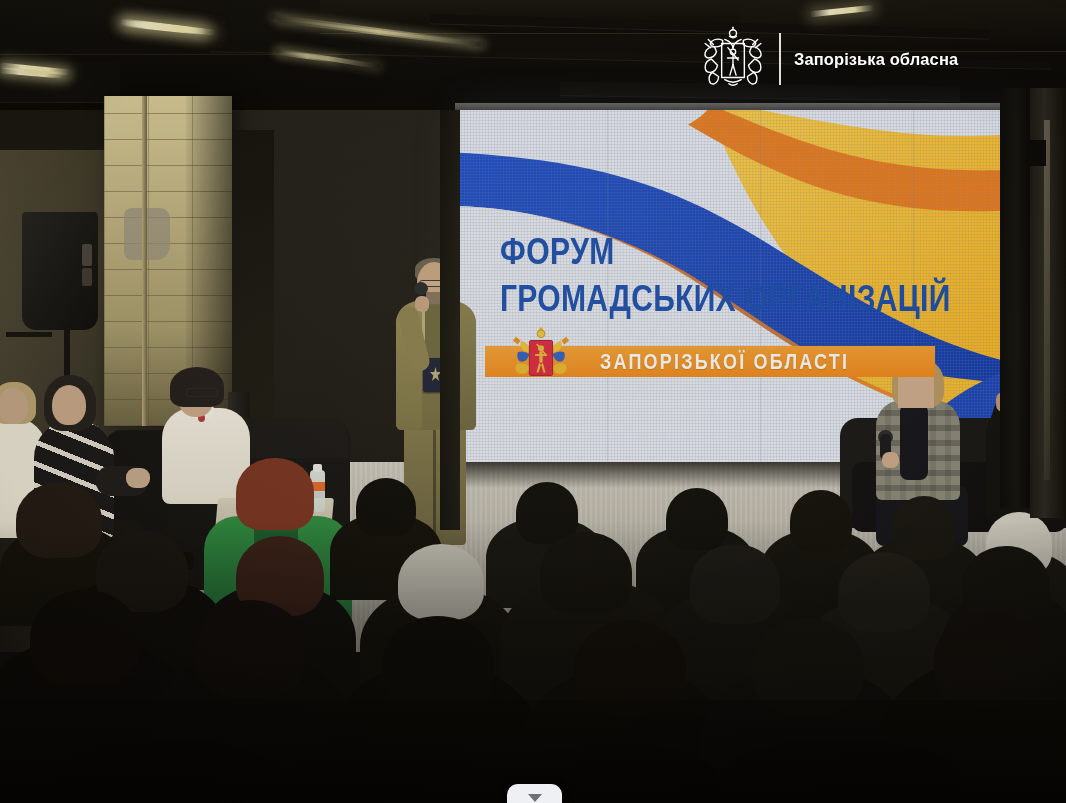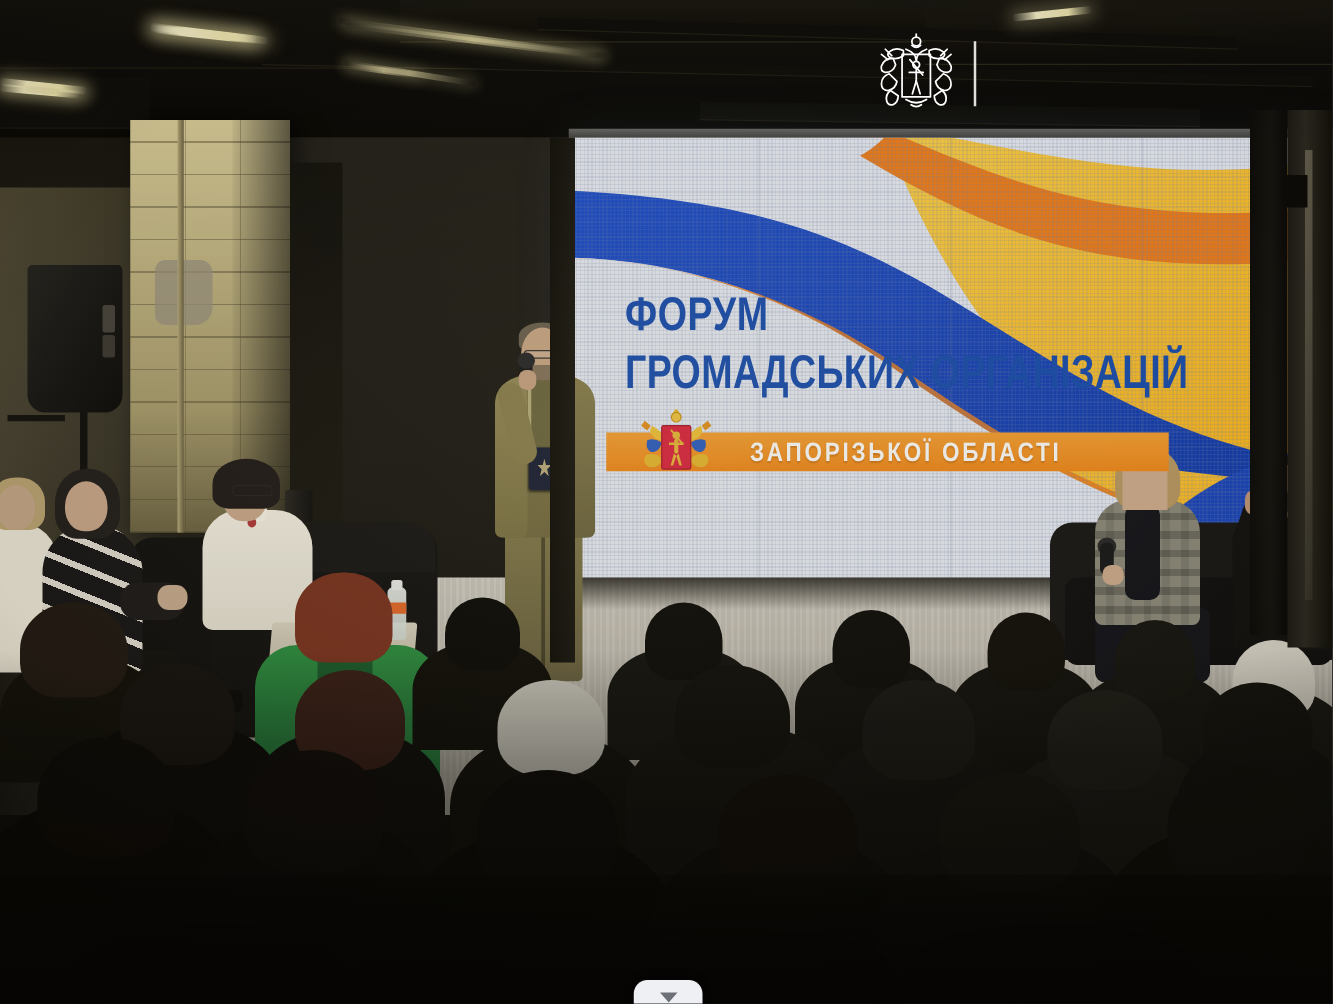--- a/index.html
+++ b/index.html
@@ -656,20 +656,21 @@
         <path d="M32 37.6 l-3 10"></path>
         <path d="M32 37.6 l3 10"></path>
         <path d="M27 21 l10 12"></path>
 
         <path d="M24 52 q8 5 16 0"></path>
         <path d="M28 56 q4 3 8 0"></path>
       </g>
     </svg>
     <div class="wm-div"></div>
     <div>
+      <div class="wm-text">Запорізька обласна</div>
     </div>
   </div>
 
   <div class="scroll-btn">
     <div class="tri"></div>
   </div>
 
 </div>
 
 </body></html>

